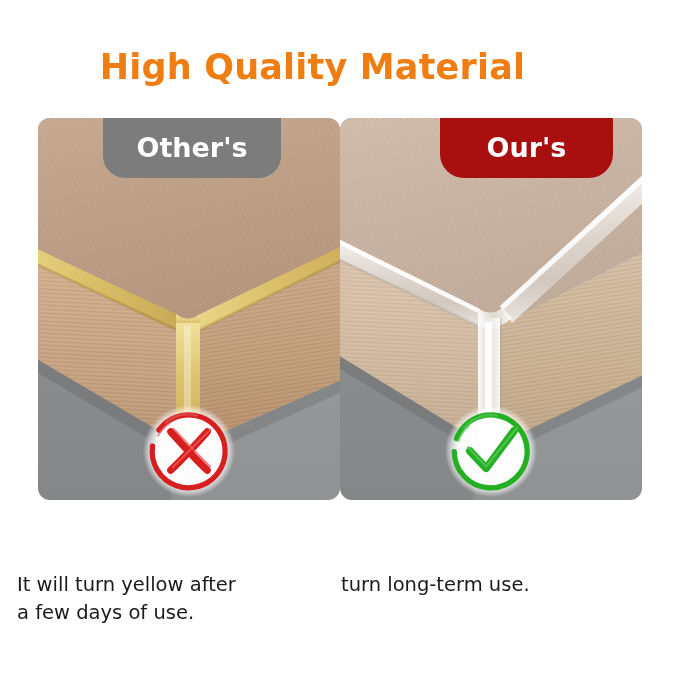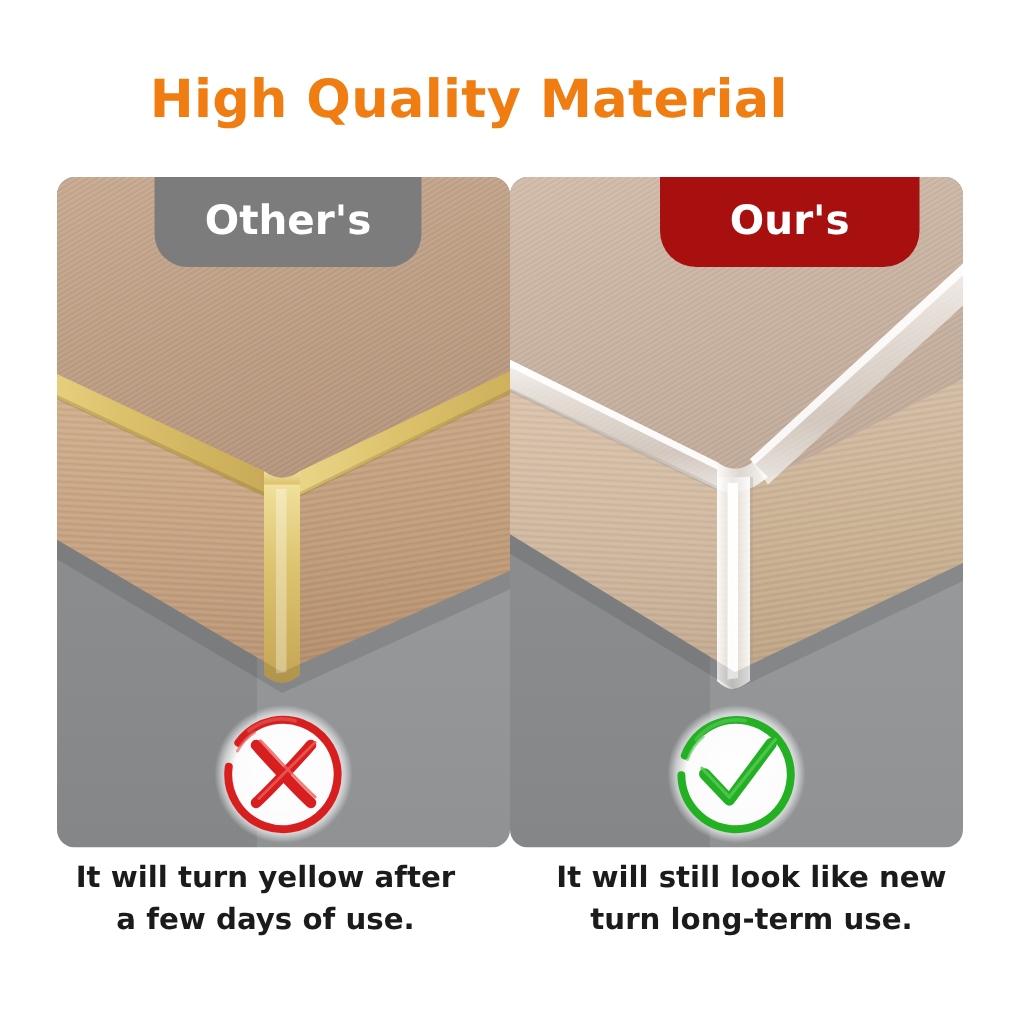--- a/index.html
+++ b/index.html
@@ -34,21 +34,21 @@
     color: #ef7d12;
     letter-spacing: 0.2px;
     font-family: "DejaVu Sans", sans-serif;
   }
 
   
   .panel {
     position: absolute;
     top: 118px;
     width: 302px;
-    height: 447px;
+    height: 382px;
     border-radius: 12px;
     overflow: hidden;
   }
   .panel-left  { left: 38px; }
   .panel-right { left: 340px; }
 
   
   .wall {
     position: absolute;
     left: 0; top: 0;
@@ -102,23 +102,22 @@
     height: 96px;
     z-index: 25;
   }
   .mark svg { display: block; width: 96px; height: 96px; }
 
   
   .caption {
     position: absolute;
     top: 571px;
     width: 320px;
-    text-align: center;
     font-size: 19.5px;
-    font-weight: bold;
+    font-weight: normal;
     color: #1b1b1b;
     line-height: 1.42;
     font-family: "DejaVu Sans", sans-serif;
   }
   .caption-left  { left: 17px; }
   .caption-right { left: 341px; }
   .caption .l2 { display: block; }
 </style>
 </head>
 <body>
@@ -329,17 +328,16 @@
       </svg>
     </div>
   </div>
 
   <div class="caption caption-left">
     <span>It will turn yellow after</span>
     <span class="l2">a few days of use.</span>
   </div>
 
   <div class="caption caption-right">
-    <span>It will still look like new</span>
     <span class="l2">turn long-term use.</span>
   </div>
 
 </div>
 
 </body></html>

